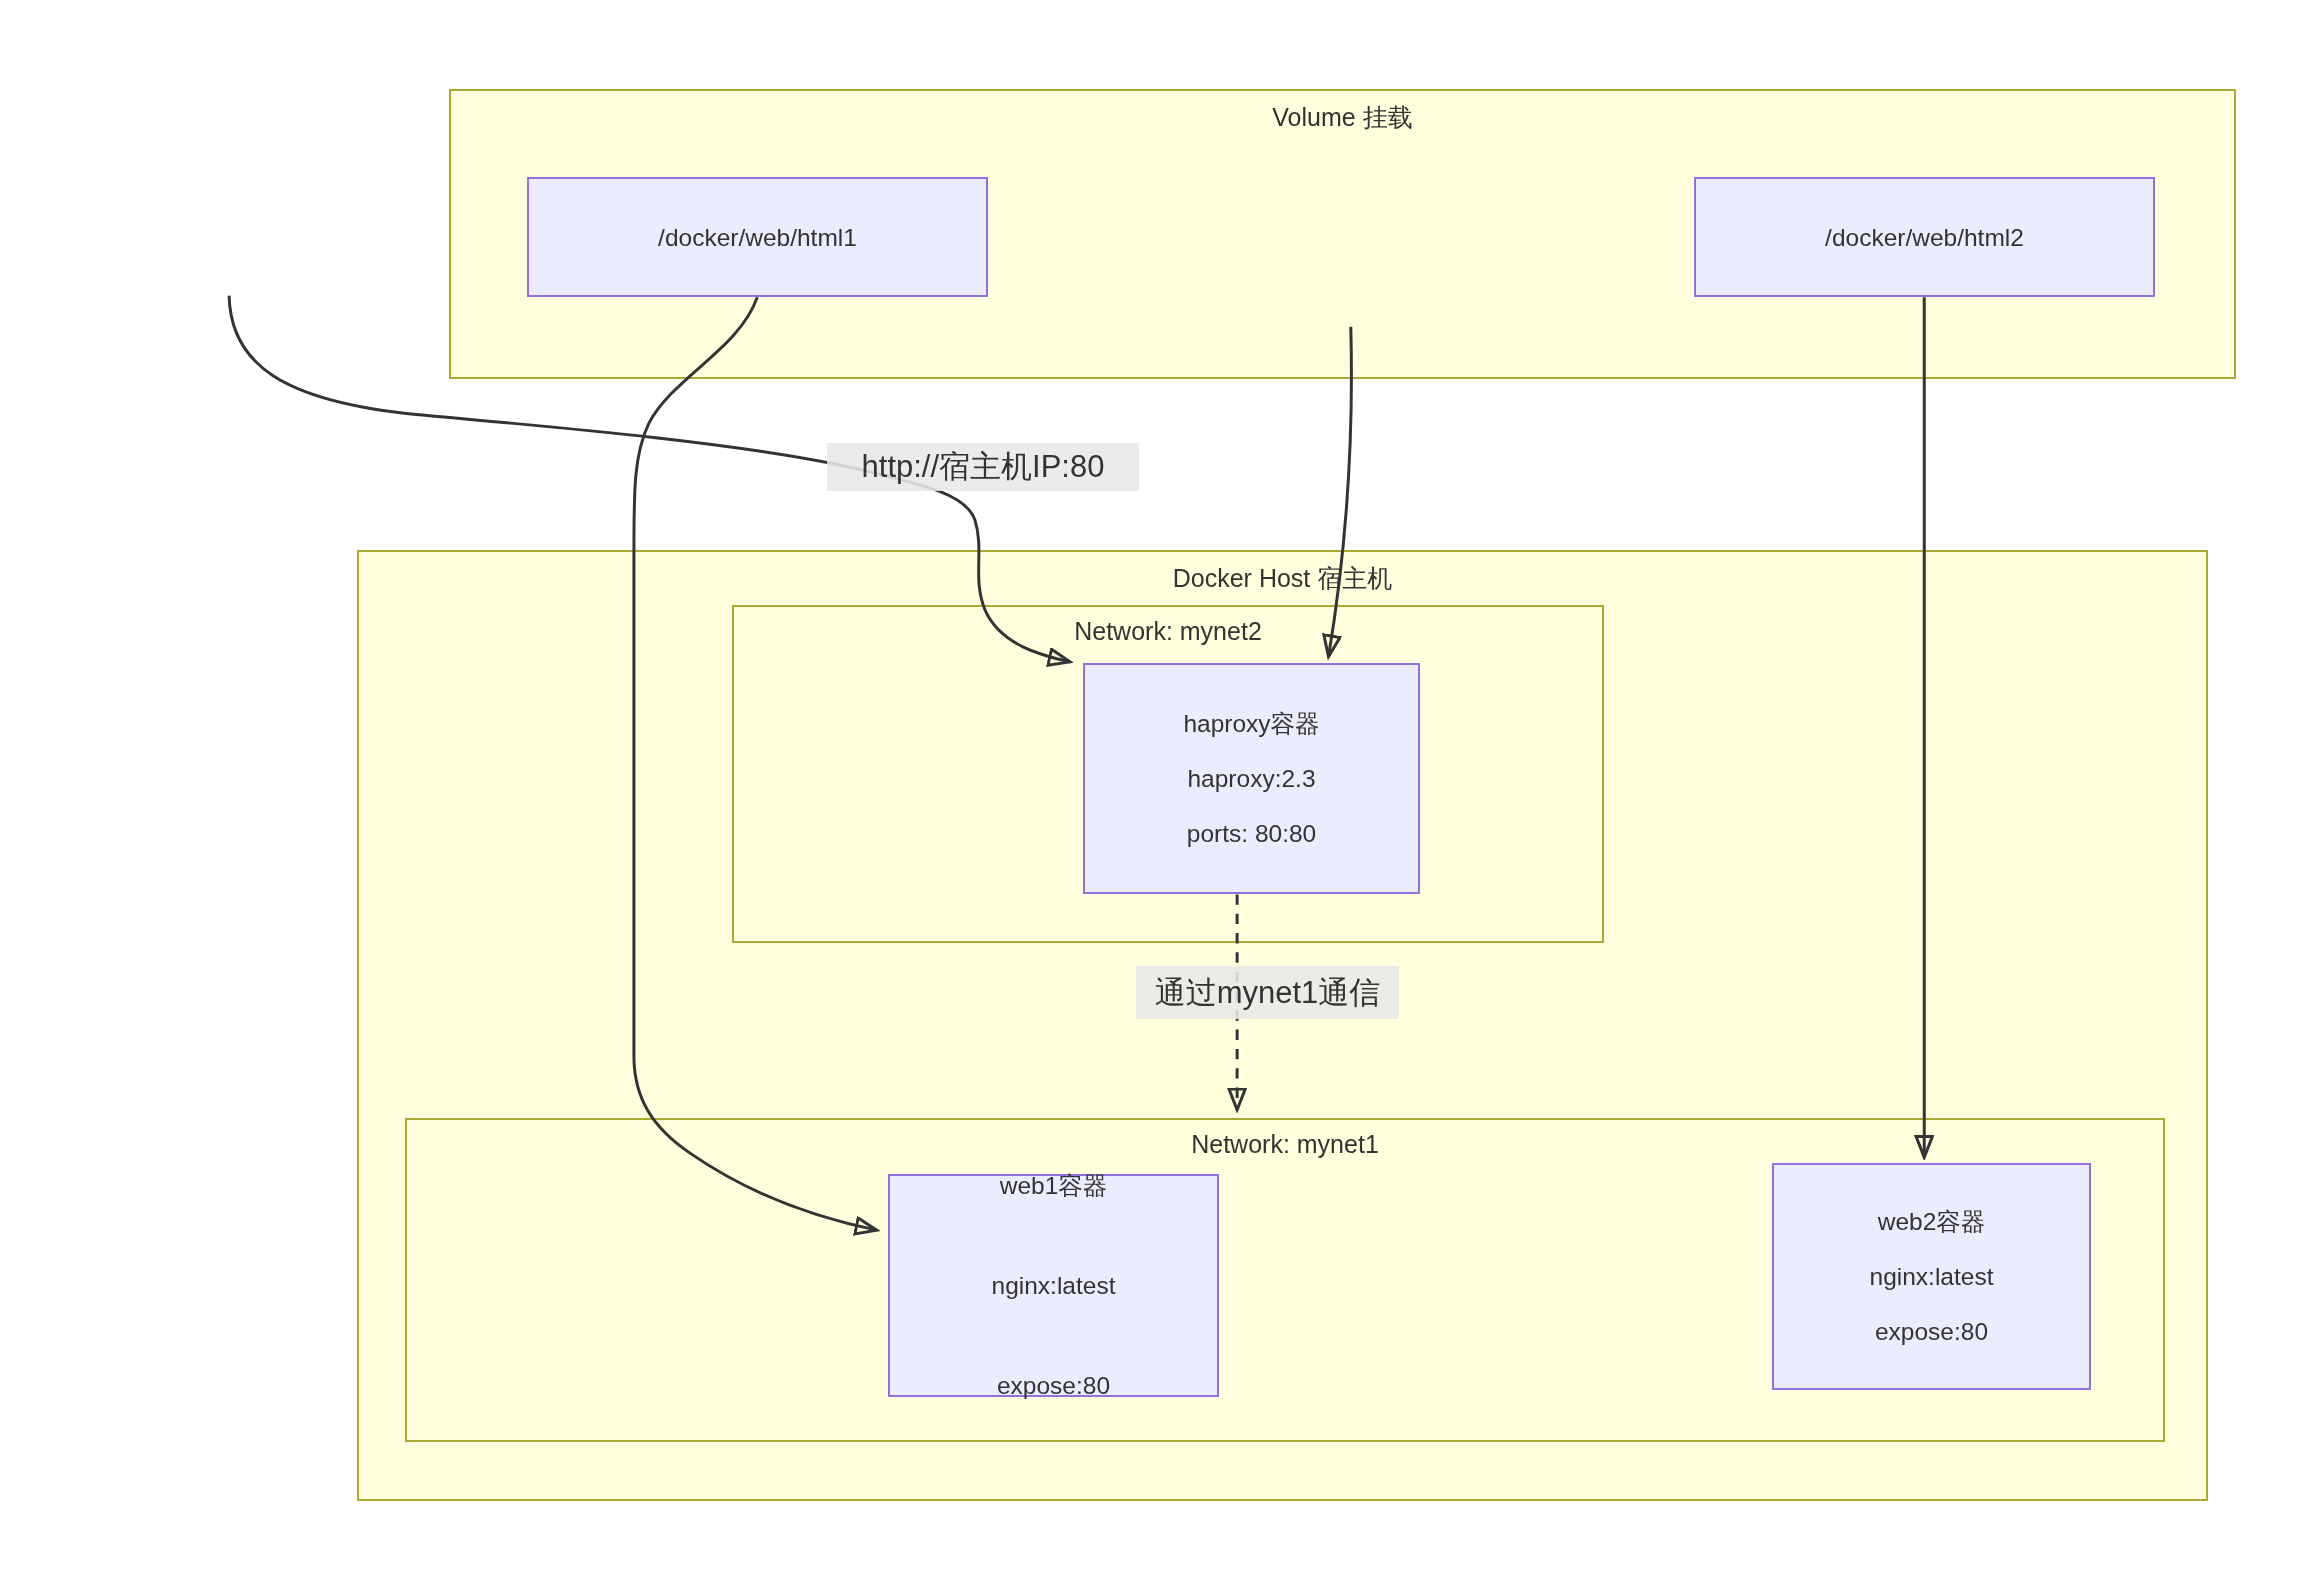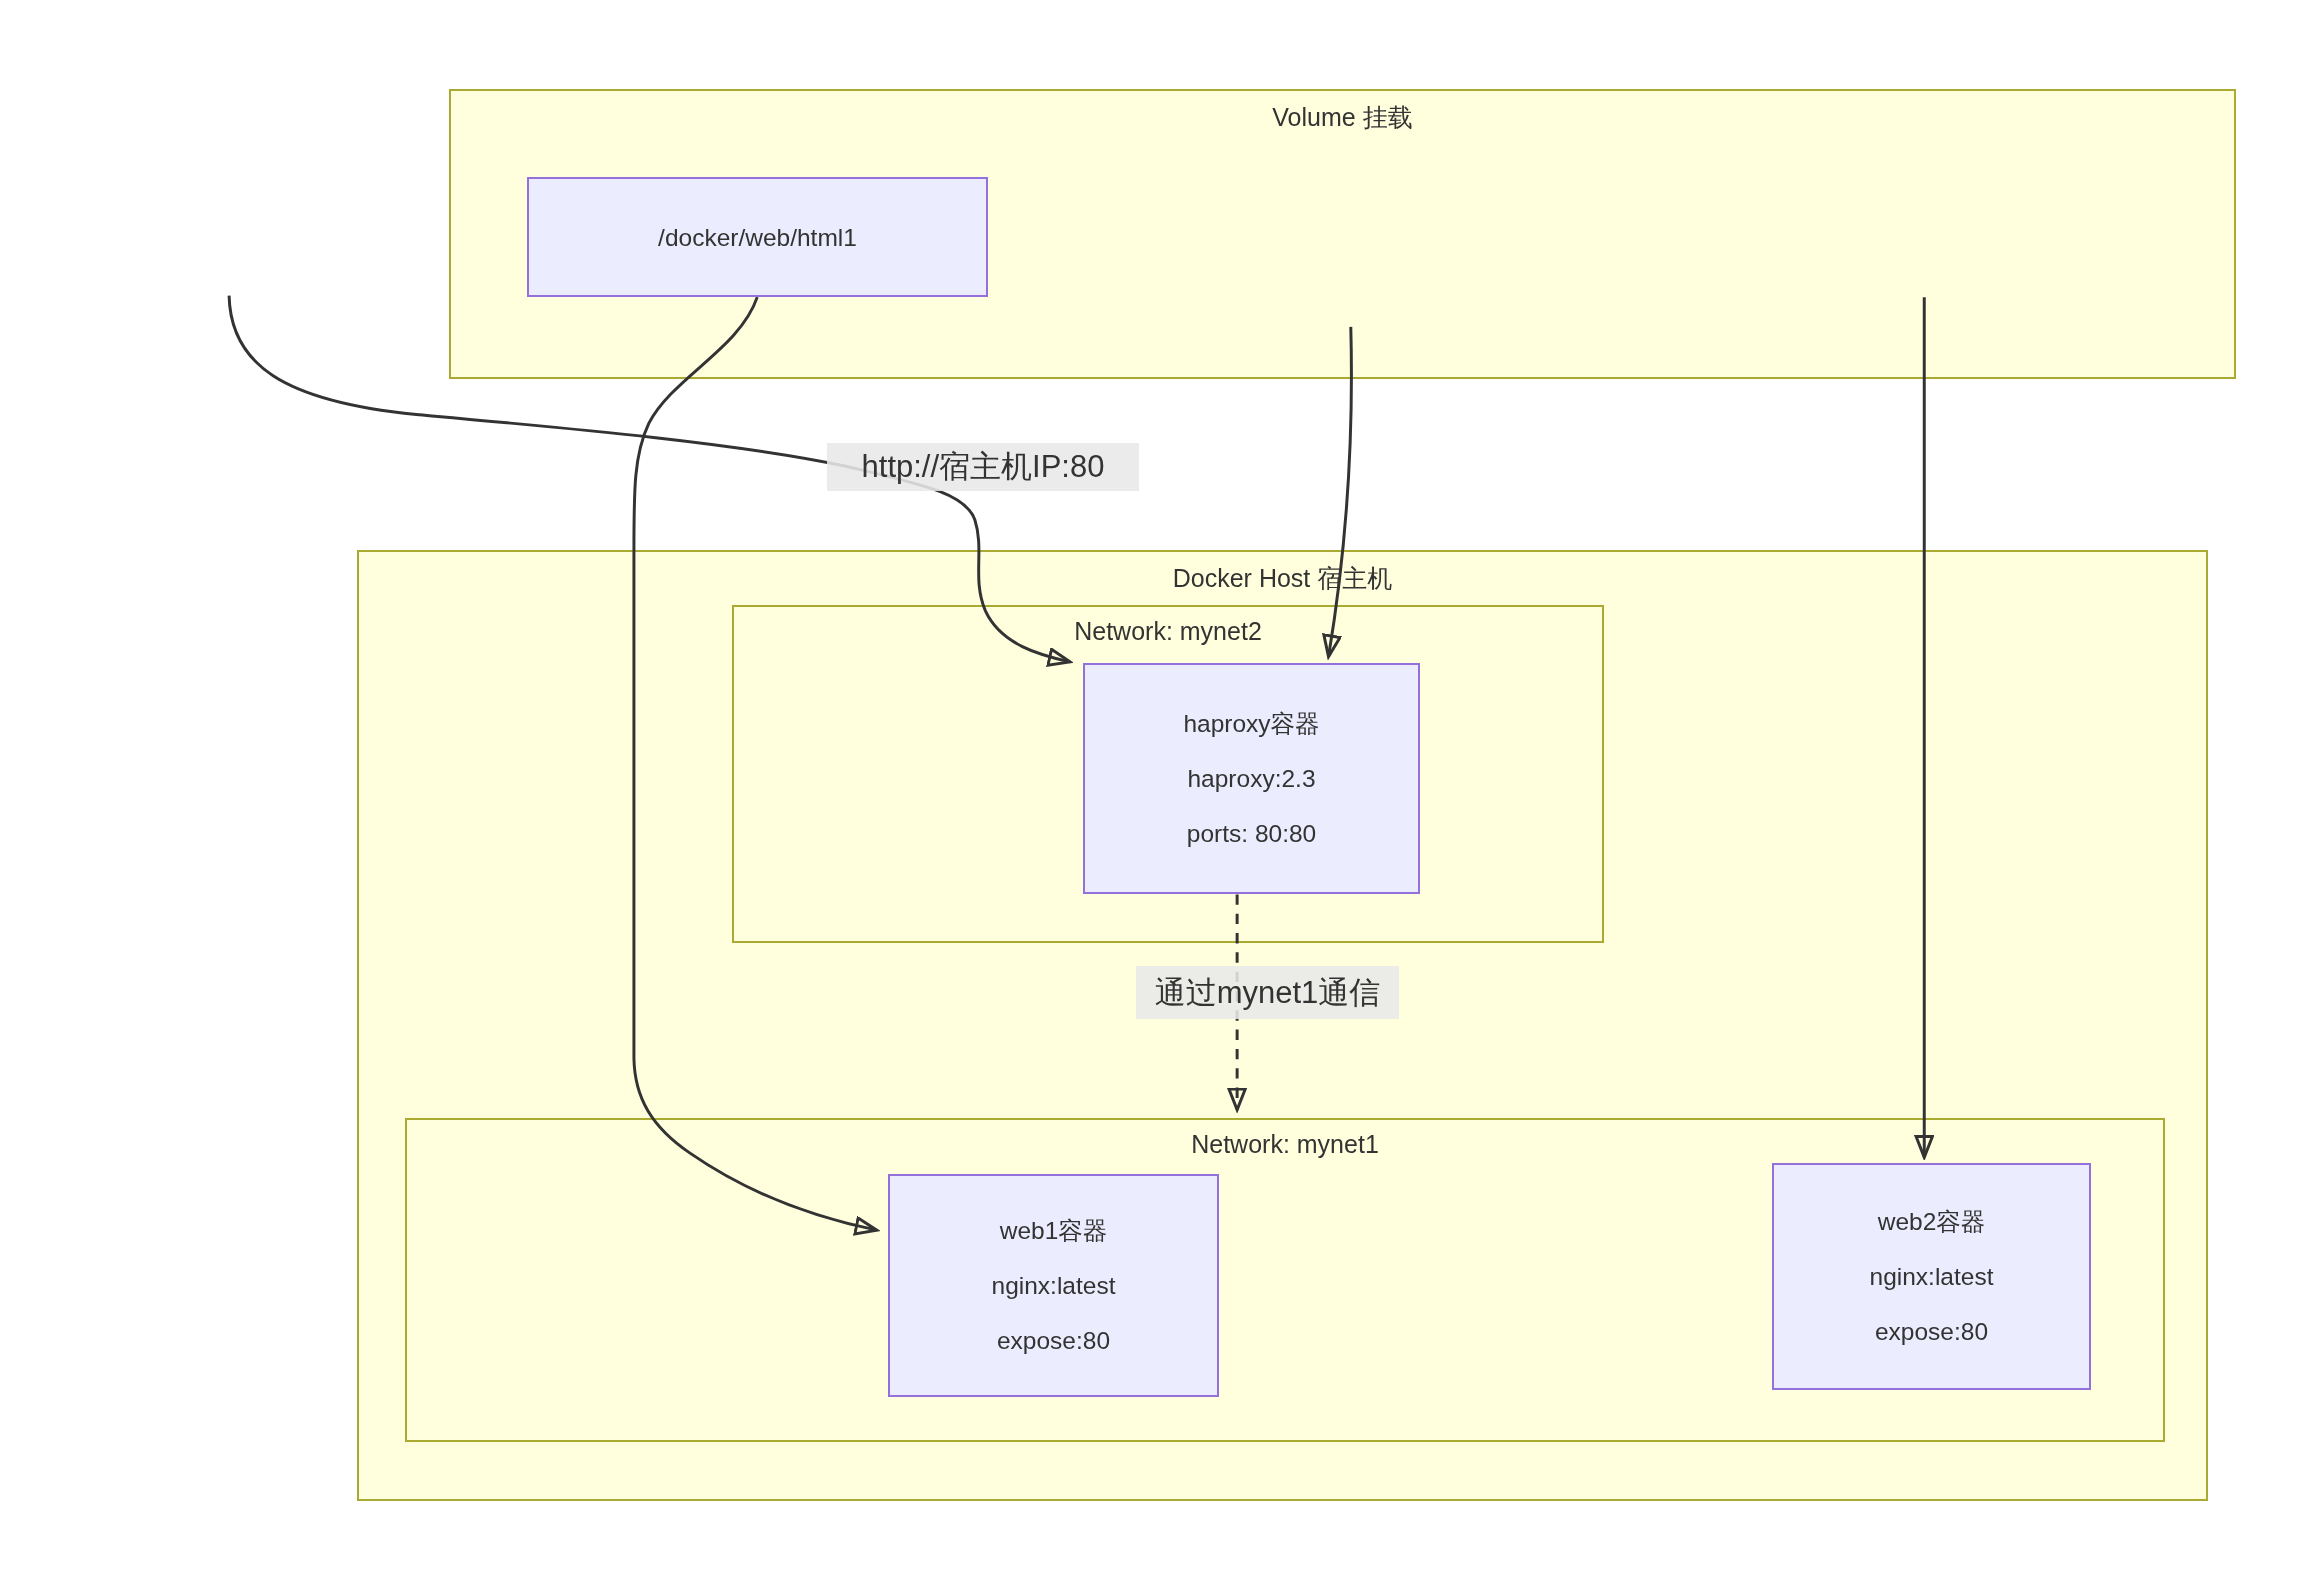--- a/index.html
+++ b/index.html
@@ -63,21 +63,21 @@
     font-size: 24.5px;
     line-height: 55px;
     z-index: 3;
   }
   .node .line { display: block; white-space: nowrap; }
   #n-user    { left: 90px;  top: 174px;  width: 278px; height: 122px; }
   #n-html1   { left: 527px;  top: 177px;  width: 461px; height: 120px; }
   #n-conf    { left: 1102px; top: 150px;  width: 502px; height: 177px; }
   #n-html2   { left: 1694px; top: 177px;  width: 461px; height: 120px; }
   #n-haproxy { left: 1083px; top: 663px;  width: 337px; height: 231px; }
-  #n-web1    { left: 888px; top: 1174px; width: 331px; height: 223px; }
+  #n-web1    { left: 888px; top: 1174px; width: 331px; height: 223px; gap: 45px; }
   #n-web2    { left: 1772px; top: 1163px; width: 319px; height: 227px; }
 
   
   .edge-label {
     position: absolute;
     background: rgba(232,232,232,0.88);
     font-size: 31px;
     color: #333333;
     text-align: center;
     display: flex;
@@ -122,20 +122,23 @@
     <path d="M2590,400 C2590,790 2590,1180 2590,1558" marker-end="url(#arrow)"></path>
     <path class="dashed" d="M1665,1204 L1665,1494" marker-end="url(#arrow)"></path>
   </svg>
 
 
   <div class="node" id="n-html1">
     <span class="line">/docker/web/html1</span>
   </div>
 
 
+  <div class="node" id="n-html2">
+    <span class="line">/docker/web/html2</span>
+  </div>
 
   <div class="node" id="n-haproxy">
     <span class="line">haproxy容器</span>
     <span class="line">haproxy:2.3</span>
     <span class="line">ports: 80:80</span>
   </div>
 
   <div class="node" id="n-web1">
     <span class="line">web1容器</span>
     <span class="line">nginx:latest</span>

